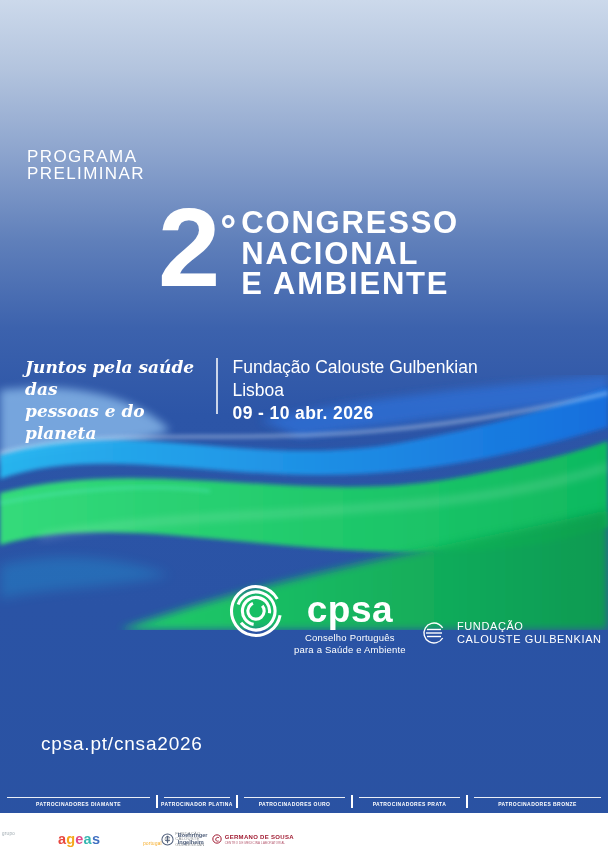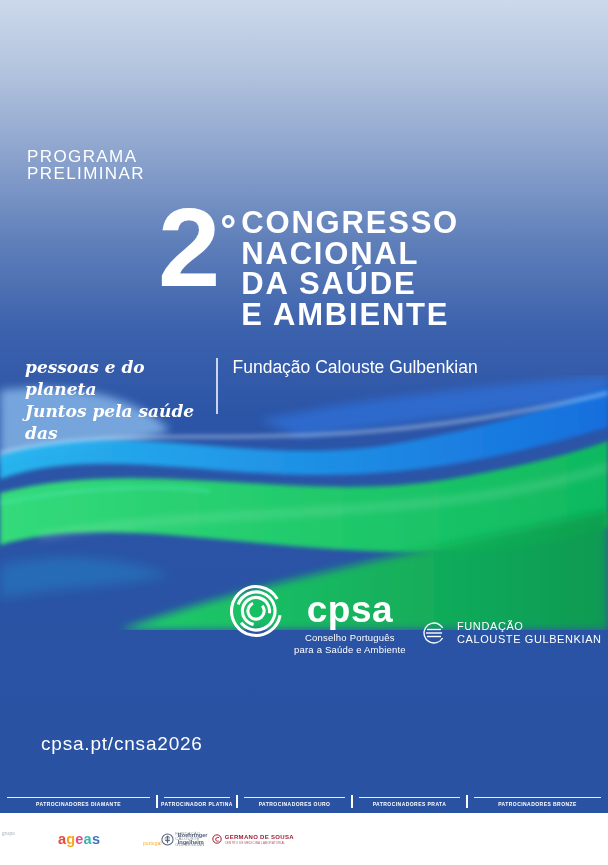--- a/index.html
+++ b/index.html
@@ -113,33 +113,34 @@
     <div>PROGRAMA</div>
     <div>PRELIMINAR</div>
   </div>
 
   <div class="title">
     <span class="big2">2</span>
     <span class="deg">°</span>
     <div class="tl">
       <div>CONGRESSO</div>
       <div>NACIONAL</div>
-      <div>DA SAÚDE</div>
       <div>E AMBIENTE</div>
     </div>
   </div>
 
   <div class="info">
     <div class="tagline">
+      <div>Juntos pela saúde das</div>
       <div>pessoas e do planeta</div>
-      <div>Juntos pela saúde das</div>
     </div>
     <div class="vdiv"></div>
     <div class="venue">
       <div>Fundação Calouste Gulbenkian</div>
+      <div>Lisboa</div>
+      <div class="dates">09 - 10 abr. 2026</div>
     </div>
   </div>
 
   <div class="cpsa">
     <svg class="cpsa-icon" viewBox="0 0 64 64">
       <g fill="none" stroke="#ffffff">
         <circle cx="32" cy="32" r="9" stroke-width="3.4" stroke-dasharray="45 12" transform="rotate(-40 32 32)"></circle>
         <circle cx="32" cy="32" r="15" stroke-width="3.4" stroke-dasharray="70 24" transform="rotate(100 32 32)"></circle>
         <circle cx="32" cy="32" r="21" stroke-width="3.4" stroke-dasharray="110 22" transform="rotate(-160 32 32)"></circle>
         <circle cx="32" cy="32" r="27" stroke-width="3.4" stroke-dasharray="150 20" transform="rotate(10 32 32)"></circle>

